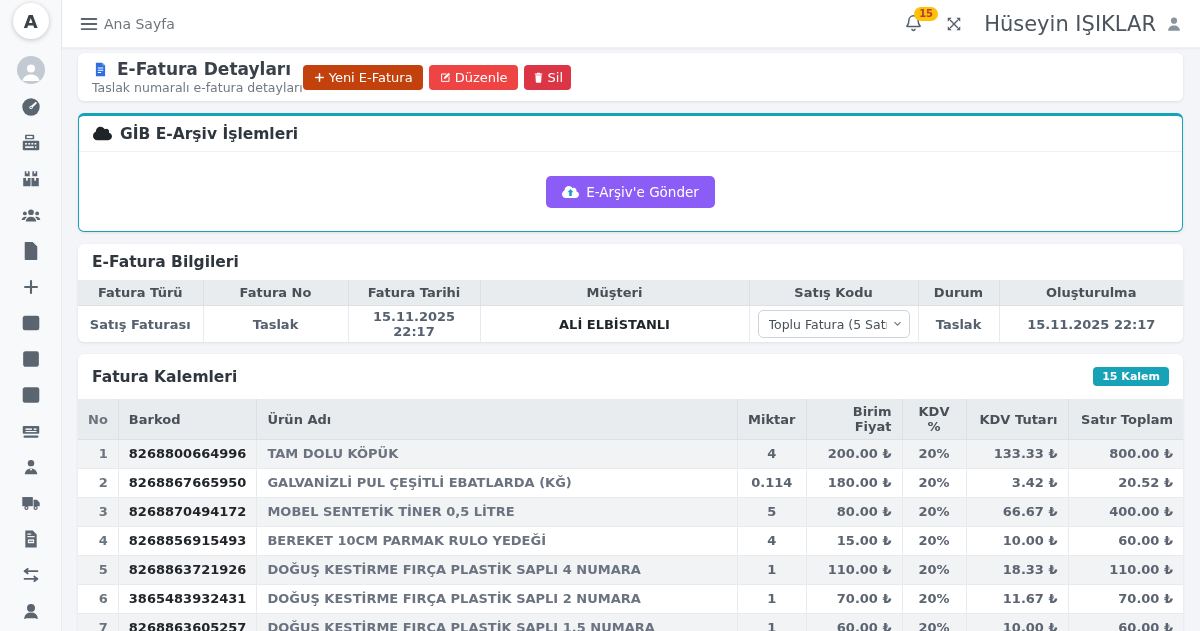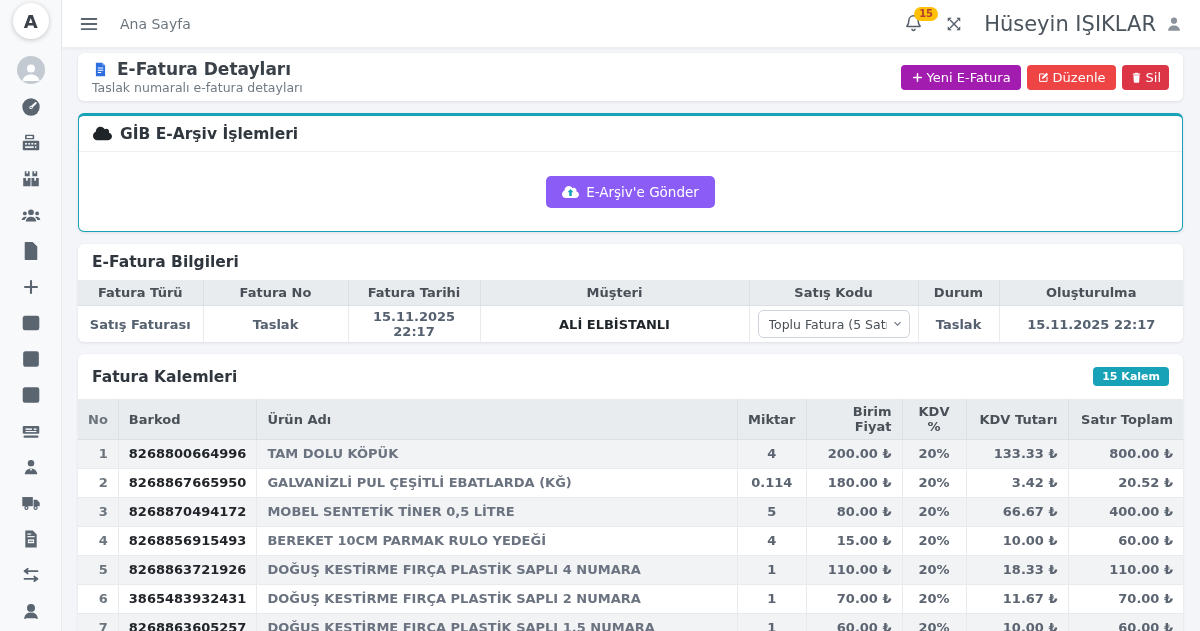--- a/index.html
+++ b/index.html
@@ -13,41 +13,41 @@
   .avatar-circle{width:28px;height:28px;border-radius:50%;background:#c3cad2;margin-top:17px;overflow:hidden;display:flex;align-items:center;justify-content:center}
   .avatar-circle svg{width:24px;height:24px;fill:#fff;margin-top:4px}
   .side-menu{margin-top:12px;display:flex;flex-direction:column;gap:14px;align-items:center}
   .side-item{width:22px;height:22px;cursor:pointer}
   .side-item svg{width:22px;height:22px;fill:#5a6570}
 
   
   .main{flex:1;display:flex;flex-direction:column;min-width:0}
   .navbar{height:48px;background:#fff;display:flex;align-items:center;padding:0 16px;border-bottom:1px solid #edf0f2;box-shadow:0 1px 2px rgba(0,0,0,.05);flex-shrink:0}
   .nav-burger{width:22px;height:22px;cursor:pointer}
-  .nav-crumb{color:#6c757d;font-size:14px;margin-left:20px;cursor:pointer}
+  .nav-crumb{color:#6c757d;font-size:14px;margin-left:4px;cursor:pointer}
   .nav-right{margin-left:auto;display:flex;align-items:center;gap:20px}
   .bell-wrap{position:relative;width:21px;height:21px;cursor:pointer}
   .bell-wrap svg{width:21px;height:21px}
   .nbadge{position:absolute;top:-6px;left:11px;background:#ffc107;color:#b3402f;font-size:10px;font-weight:700;padding:1px 5px;border-radius:8px;line-height:12px}
   .nav-expand{width:20px;height:20px;cursor:pointer}
   .nav-user{display:flex;align-items:center;gap:8px;color:#4b545c;font-size:21px;cursor:pointer}
   .nav-user svg{width:20px;height:20px}
 
   
   .content{padding:5px 17px 0 16px;flex:1}
   .card{background:#fff;border-radius:6px;box-shadow:0 1px 3px rgba(0,0,0,.09);margin-bottom:12px}
-  .header-card{height:48px;display:flex;align-items:center;justify-content:space-between;padding:0 14px}
+  .header-card{height:48px;display:flex;align-items:center;padding:0 14px}
   .title-block .trow{display:flex;align-items:center;gap:8px}
   .trow svg{width:17px;height:17px}
   .page-title{font-size:17px;font-weight:700;color:#3a4149}
   .page-sub{font-size:12.5px;color:#717a83;margin-top:1px}
   .btns{display:flex;gap:6px}
   .btn{display:inline-flex;align-items:center;gap:3px;border:none;color:#fff;font-size:13px;padding:5px 10px;border-radius:4px;cursor:pointer;font-family:inherit}
   .btn svg{width:13px;height:13px}
-  .btn-green{background:#a21caf}.btn-teal{background:#ef4444}.btn-red{background:#dc3545;padding:5px 8px}
+  .btn-green{background:#c2410c}.btn-teal{background:#ef4444}.btn-red{background:#dc3545;padding:5px 8px}
 
   .earsiv-card{border:1px solid #17a2b8;border-top:3px solid #17a2b8}
   .card-head{display:flex;align-items:center;gap:8px;padding:8px 14px;border-bottom:1px solid #eef1f3;font-weight:700;font-size:15.5px;color:#2f363d}
   .card-head svg{width:19px;height:19px}
   .earsiv-body{height:79px;display:flex;align-items:center;justify-content:center}
   .send-btn{background:#8b5cf6;color:#fff;border:none;border-radius:5px;padding:8px 16px;font-size:13.5px;display:inline-flex;gap:7px;align-items:center;cursor:pointer;font-family:inherit}
   .send-btn svg{width:17px;height:14px}
 
   .info-head{padding:9px 14px;border-bottom:none;font-size:15.5px}
   table{width:100%;border-collapse:collapse}

